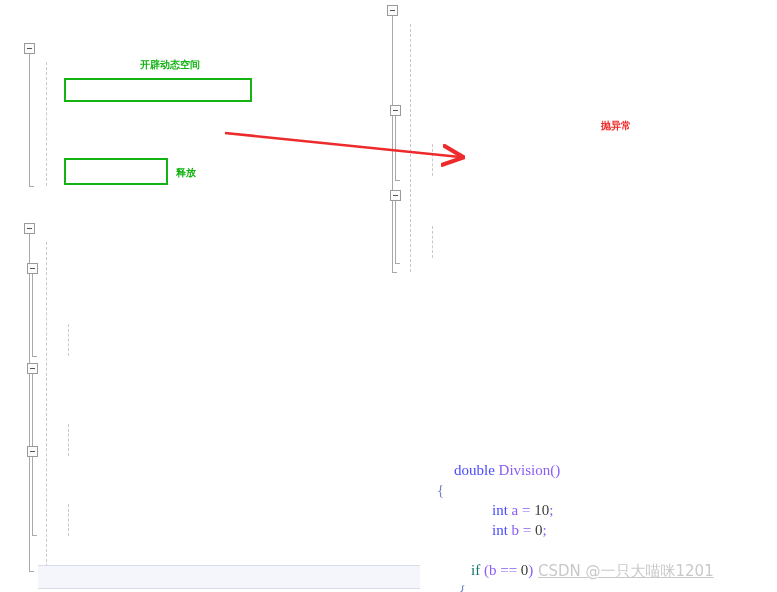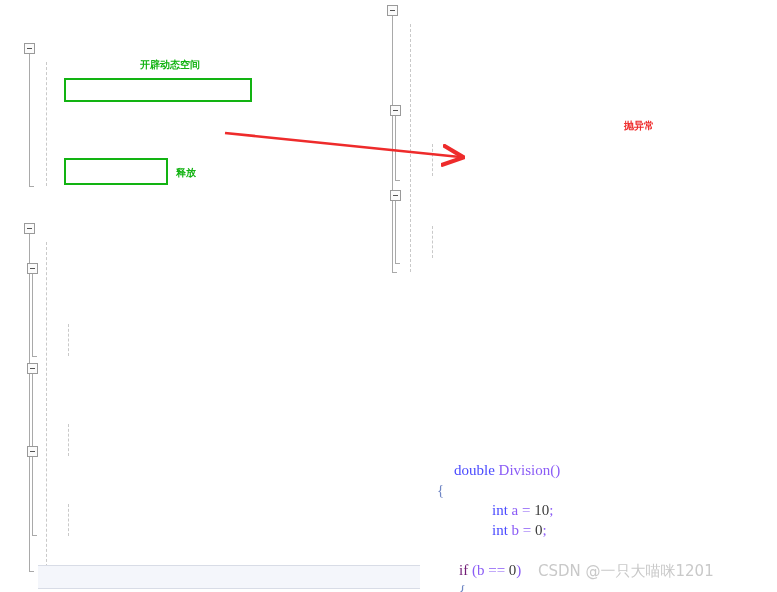--- a/index.html
+++ b/index.html
@@ -24,21 +24,21 @@
   #pane-left  { left: 0px;   top: 38px; width: 420px; }
   #pane-right { left: 385px; top: 0px;  width: 392px; }
 
   .line {
     position: relative;
     height: 20px;
     white-space: pre;
   }
 
   
-  .kw      { color: #701a75; }      
+  .kw      { color: #0f766e; margin-left: 12px; }      
   .type    { color: #4a4aff; margin-left: 33px; }      
   .plain   { color: #8b5cf6; }      
   .num     { color: #3b3b3b; }      
   .brace   { color: #6f86c4; }      
 
   
   .foldbox {
     position: absolute;
     width: 11px; height: 11px;
     border: 1px solid #9a9a9a;
@@ -92,20 +92,21 @@
     border-top: 1px solid #d8dce6;
     border-bottom: 1px solid #d8dce6;
   }
 
   .watermark {
     position: absolute;
     font-family: "DejaVu Sans", "Liberation Sans", sans-serif;
     font-size: 15px;
     color: #c9c9c9;
     white-space: nowrap;
+    text-decoration: underline;
   }
 
   svg.arrow-layer {
     position: absolute;
     left: 0; top: 0;
     width: 777px; height: 592px;
     pointer-events: none;
   }
 </style>
 </head>
@@ -178,21 +179,21 @@
   <div class="cur-line" style="left:38px; top:565px; width:382px; height:22px;"></div>
 
   <div id="boxes">
       <div class="greenbox" style="left: 64px; top: 78px; width: 188px; height: 24px; border-color: rgb(18, 179, 18);"></div>
       <div class="greenbox" style="left: 64px; top: 158px; width: 104px; height: 27px; border-color: rgb(18, 179, 18);"></div>
     </div>
 
   <div id="annos">
       <div class="anno" style="left: 140px; top: 58px; color: rgb(18, 179, 18);">开辟动态空间</div>
       <div class="anno" style="left: 176px; top: 166px; color: rgb(18, 179, 18);">释放</div>
-      <div class="anno" style="left: 624px; top: 119px; color: rgb(238, 43, 43);">抛异常</div>
+      <div class="anno" style="left: 601px; top: 119px; color: rgb(238, 43, 43);">抛异常</div>
     </div>
 
   <svg class="arrow-layer" viewBox="0 0 777 592">
     <defs>
       <marker id="ahead" markerWidth="9" markerHeight="9" refX="7" refY="4.5" orient="auto" markerUnits="strokeWidth">
         <path d="M0,0.6 L8.4,4.5 L0,8.4" fill="none" stroke="#ee2b2b" stroke-width="1.6"></path>
       </marker>
     </defs>
     <line id="arrow-line" x1="225" y1="133" x2="460" y2="157" stroke="#ee2b2b" stroke-width="2.6" marker-end="url(#ahead)"></line>
   </svg>

